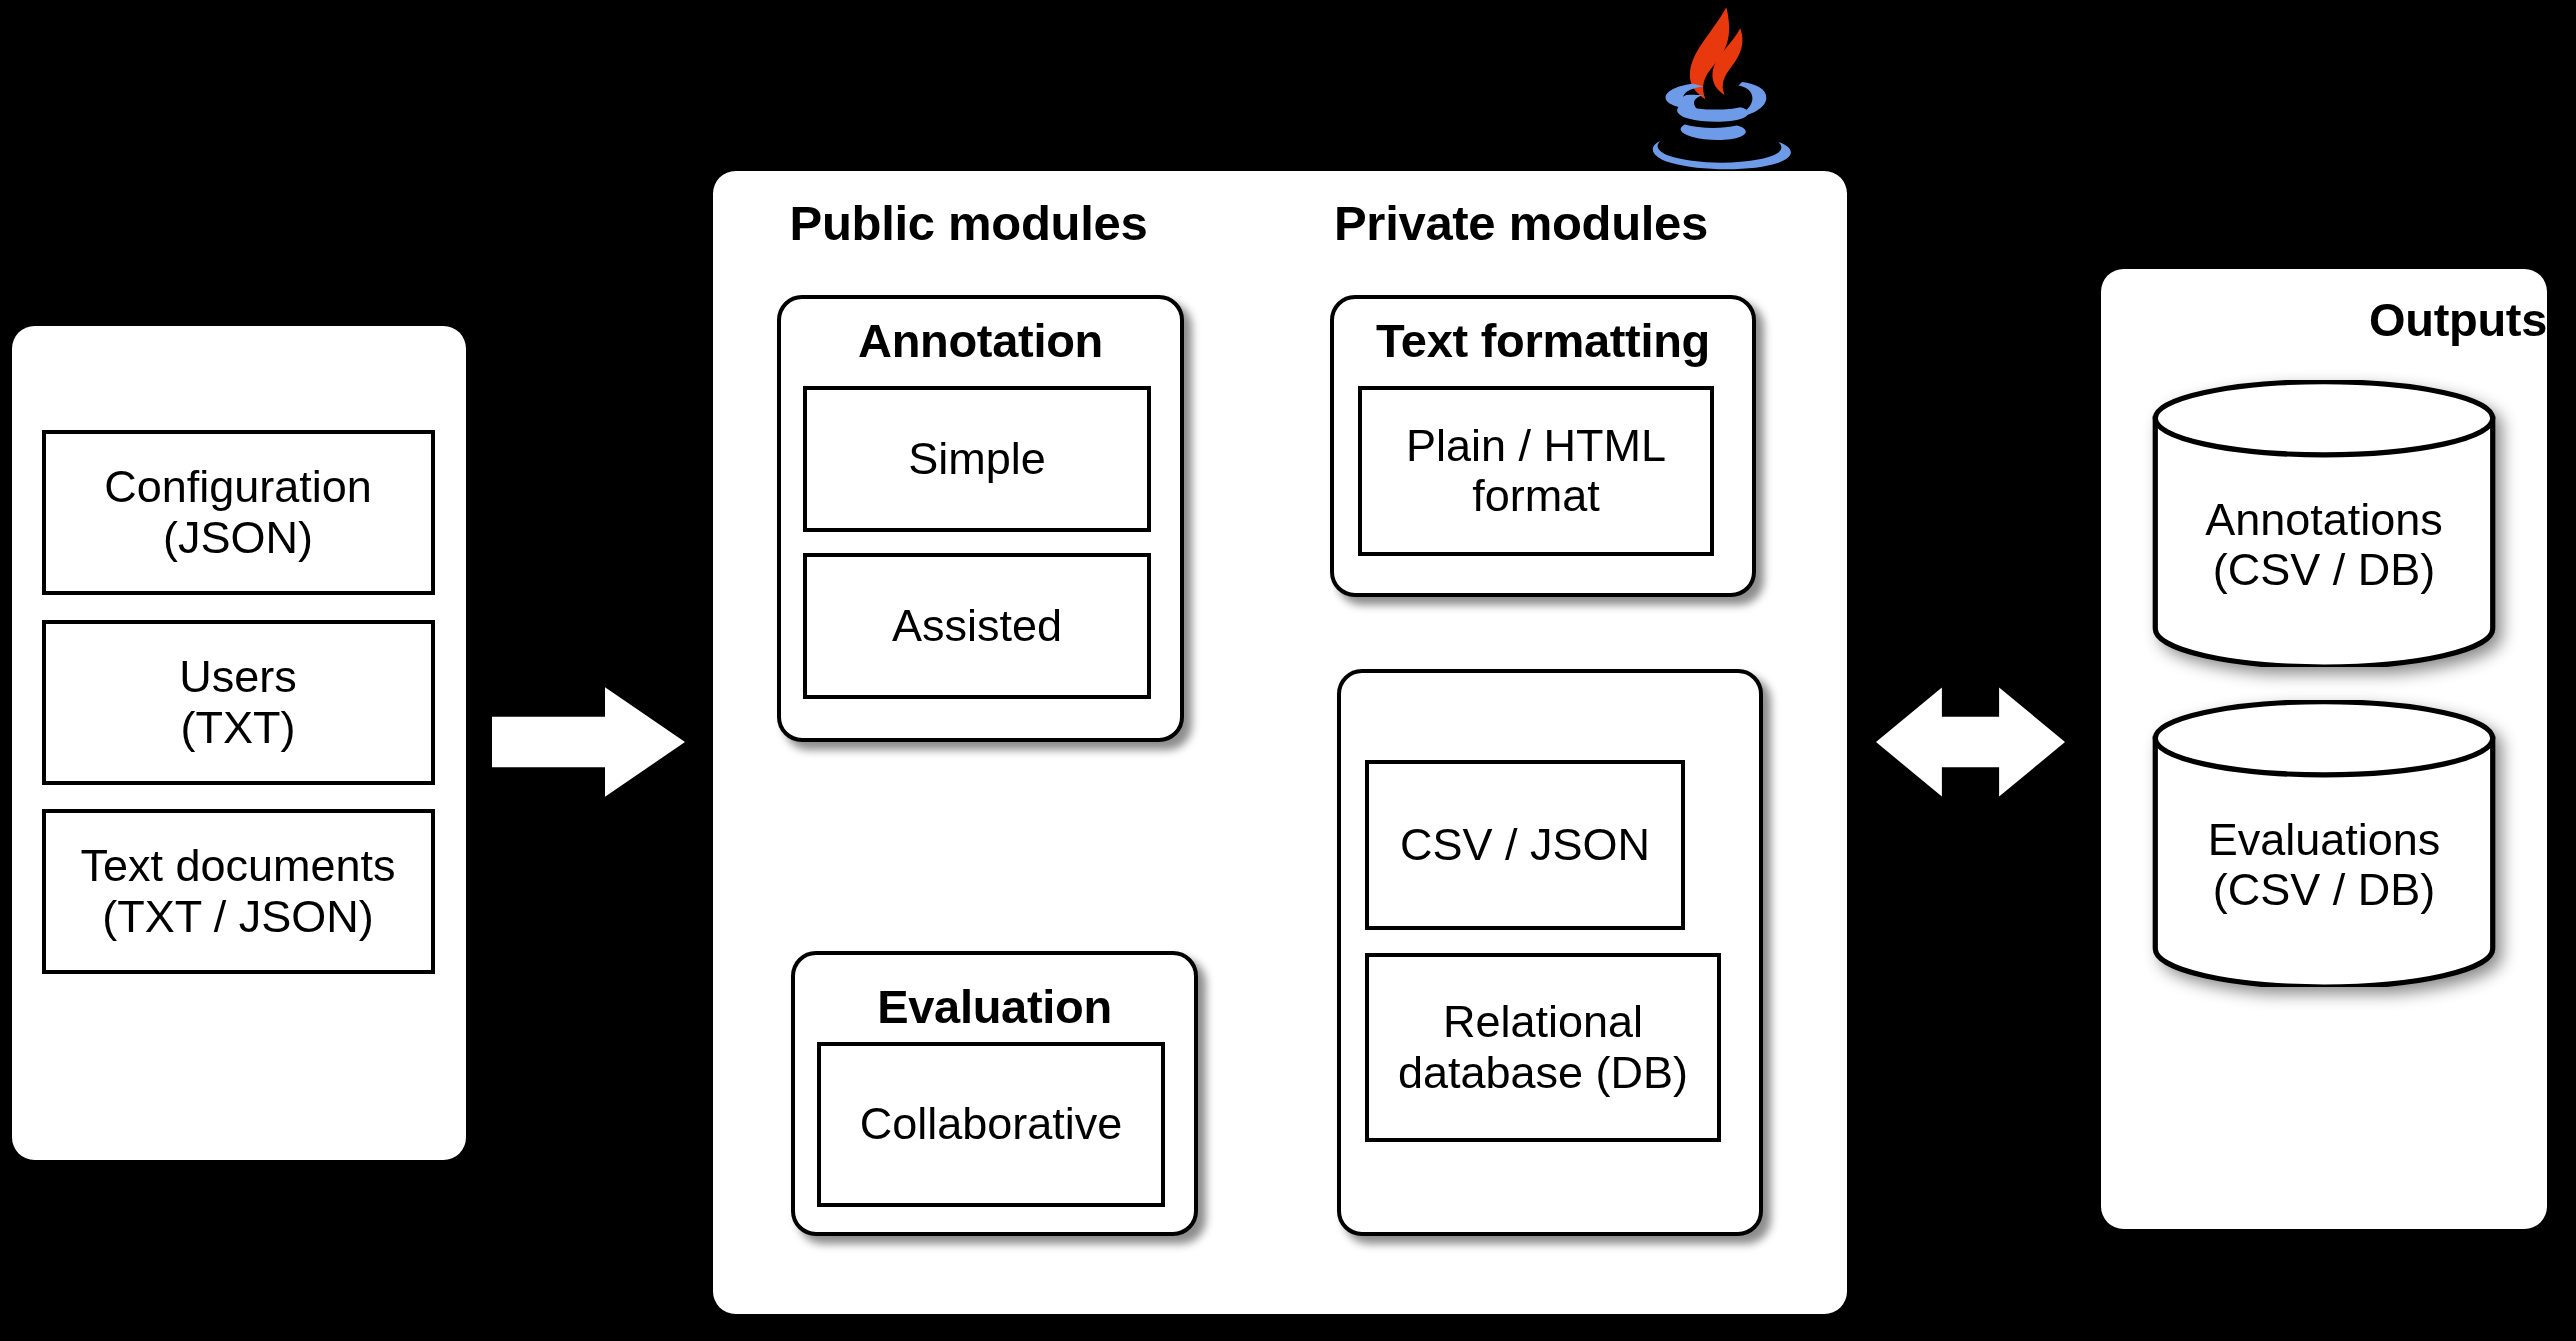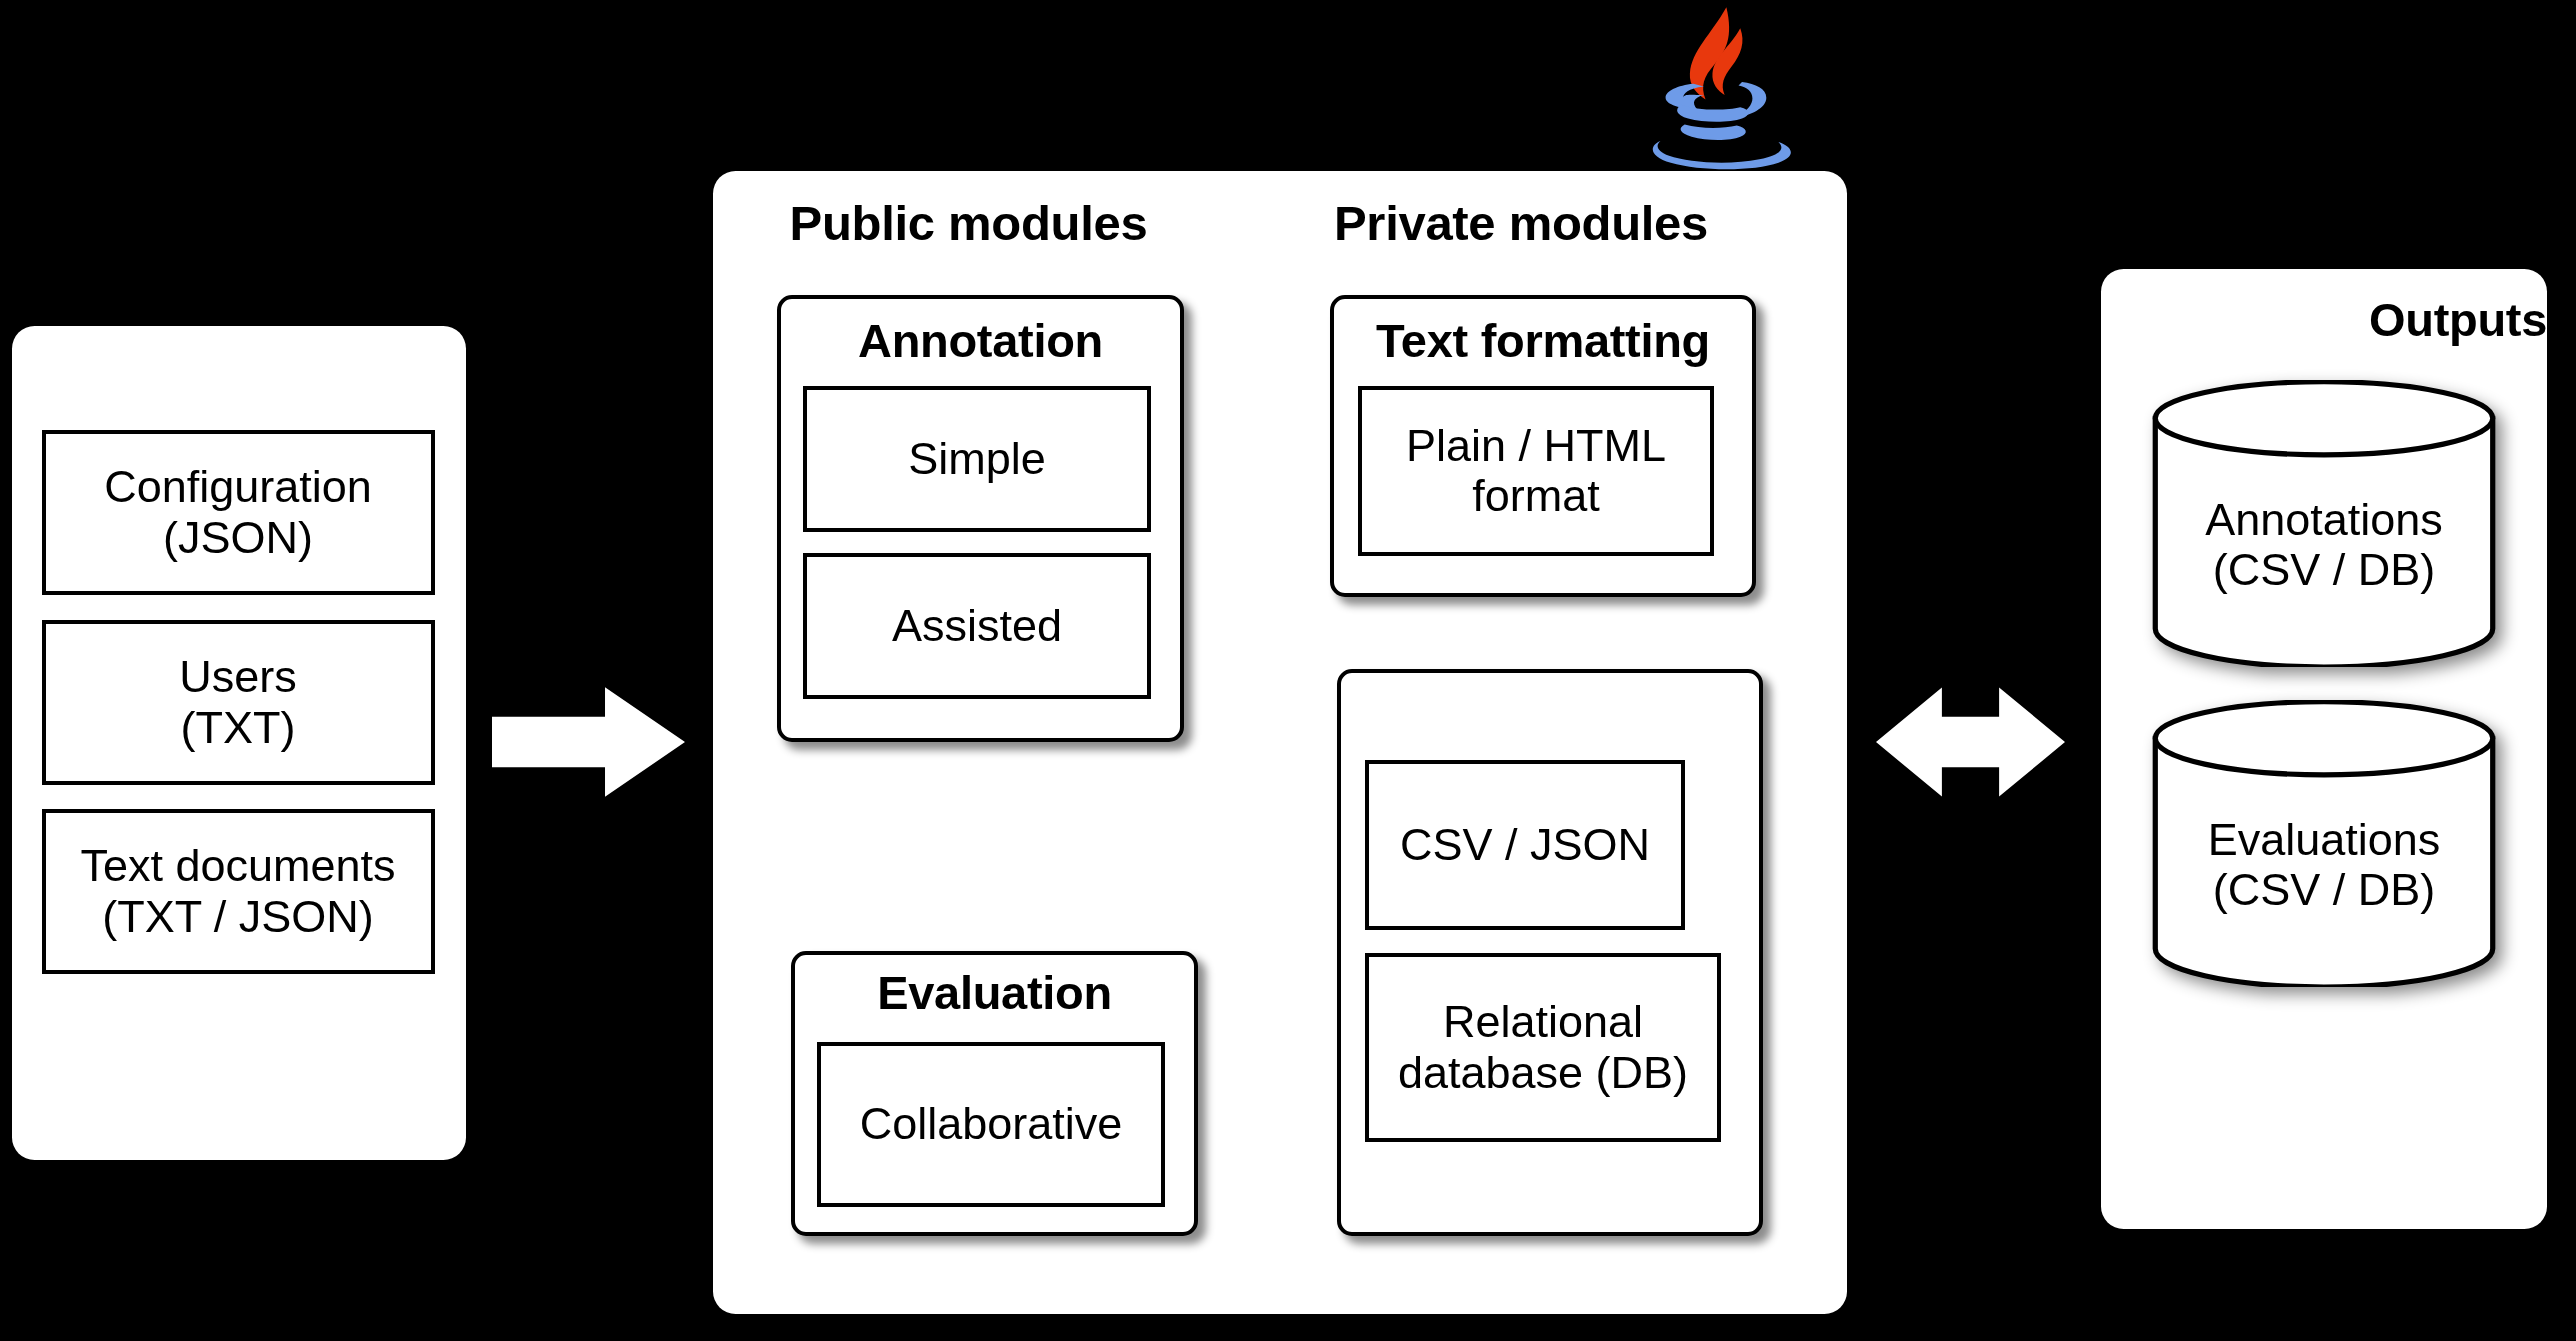--- a/index.html
+++ b/index.html
@@ -30,21 +30,21 @@
     border-radius: 22.6px;
     box-shadow: 7.8px 7.8px 9.6px rgba(0,0,0,0.45);
     box-sizing: border-box;
   }
 
   
   .group {
     position: absolute;
     background: #ffffff;
     border: 4.3px solid #000000;
-    border-radius: 15px;
+    border-radius: 25px;
     box-shadow: 7.8px 7.8px 8.7px rgba(0,0,0,0.45);
     box-sizing: border-box;
   }
 
   
   .leafbox {
     position: absolute;
     background: #ffffff;
     border: 4.3px solid #000000;
     box-sizing: border-box;
@@ -160,21 +160,21 @@
       <div class="group-title" style="top:14px;">Annotation</div>
       <div class="leafbox" style="left:22px; top:87px; width:348px; height:146px;">
         <span class="leaf-label">Simple</span>
       </div>
       <div class="leafbox" style="left:22px; top:254px; width:348px; height:146px;">
         <span class="leaf-label">Assisted</span>
       </div>
     </div>
 
     <div class="group" style="left:78px; top:780px; width:407px; height:285px;">
-      <div class="group-title" style="top:10px;">Evaluation</div>
+      <div class="group-title" style="top:24px;">Evaluation</div>
       <div class="leafbox" style="left:22px; top:87px; width:348px; height:165px;">
         <span class="leaf-label">Collaborative</span>
       </div>
     </div>
 
     <div class="group" style="left:617px; top:124px; width:426px; height:302px;">
       <div class="group-title" style="top:14px;">Text formatting</div>
       <div class="leafbox" style="left:24px; top:87px; width:356px; height:170px;">
         <span class="leaf-label">Plain / HTML
 format</span>

